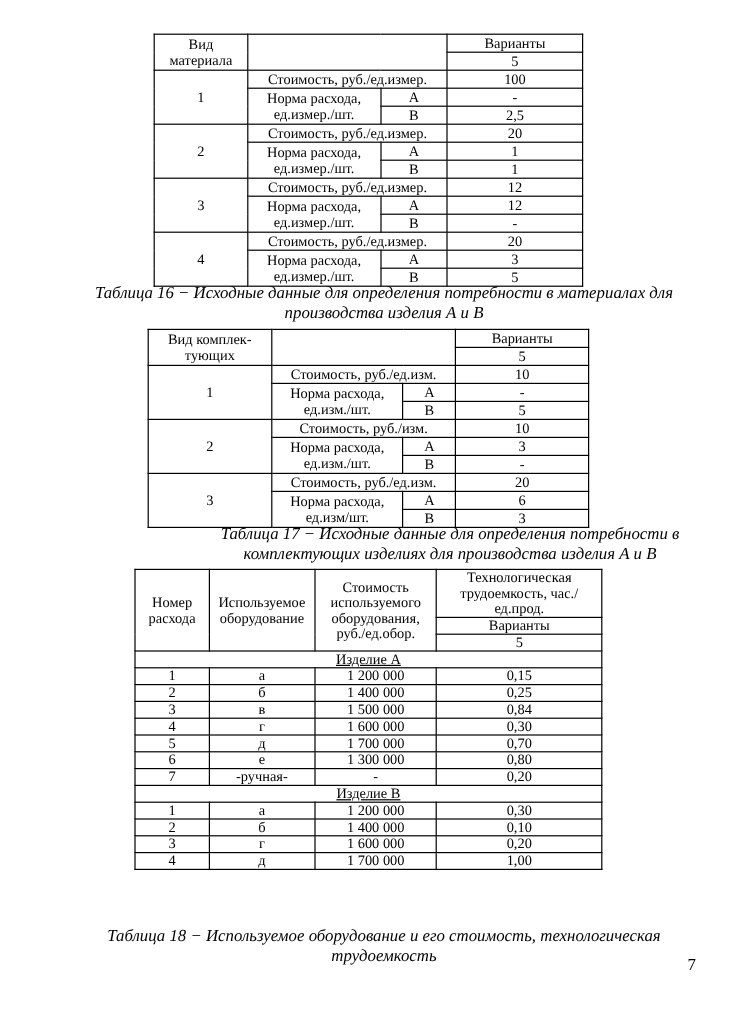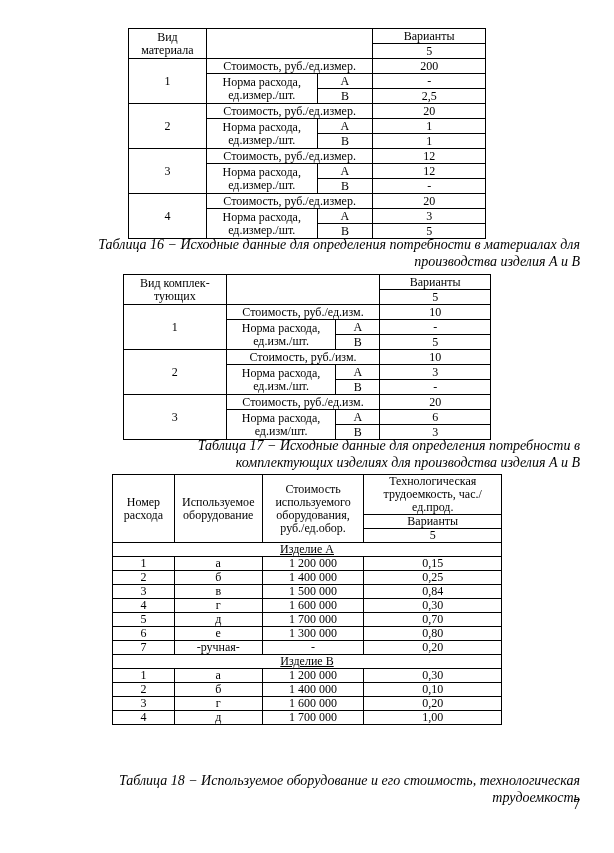--- a/index.html
+++ b/index.html
@@ -1,20 +1,20 @@
 <!DOCTYPE html>
 <html><head>
 <meta charset="utf-8">
 <style>
   html, body { margin: 0; padding: 0; background: #ffffff; }
   body { width: 614px; height: 853px; position: relative; overflow: hidden;
          font-family: "Liberation Serif", "DejaVu Serif", serif; color: #000; }
   table { border-collapse: collapse; position: absolute; font-size: 12px; line-height: 13px; }
   td { border: 1px solid #000; text-align: center; padding: 0 2px; vertical-align: middle; }
-  .cap { position: absolute; font-style: italic; font-size: 14px; line-height: 17px; text-align: right; }
+  .cap { position: absolute; font-style: italic; font-size: 14px; line-height: 17px; text-align: center; }
   .u { text-decoration: underline; margin-top: 44px; }
   #t1 { left: 128px; top: 28px; width: 358px; padding-left: 20px; }
   #t1 td { height: 14px; }
   #t2 { left: 123px; top: 274px; width: 368px; }
   #t2 td { height: 14px; }
   #t3 { left: 112px; top: 474px; width: 390px; }
   #t3 td { height: 12px; }
   #cap1 { left: 60px; top: 236px; width: 520px; }
   #cap2 { left: 170px; top: 437px; width: 410px; }
   #cap3 { left: 60px; top: 772px; width: 520px; }
@@ -35,21 +35,21 @@
         <td rowspan="2">Вид материала</td>
         <td rowspan="2" colspan="2"></td>
         <td>Варианты</td>
       </tr>
       <tr>
         <td>5</td>
       </tr>
       <tr>
         <td rowspan="3">1</td>
         <td colspan="2">Стоимость, руб./ед.измер.</td>
-        <td>200</td>
+        <td>100</td>
       </tr>
       <tr>
         <td rowspan="2">Норма расхода, ед.измер./шт.</td>
         <td>А</td>
         <td>-</td>
       </tr>
       <tr>
         <td>В</td>
         <td>2,5</td>
       </tr>

